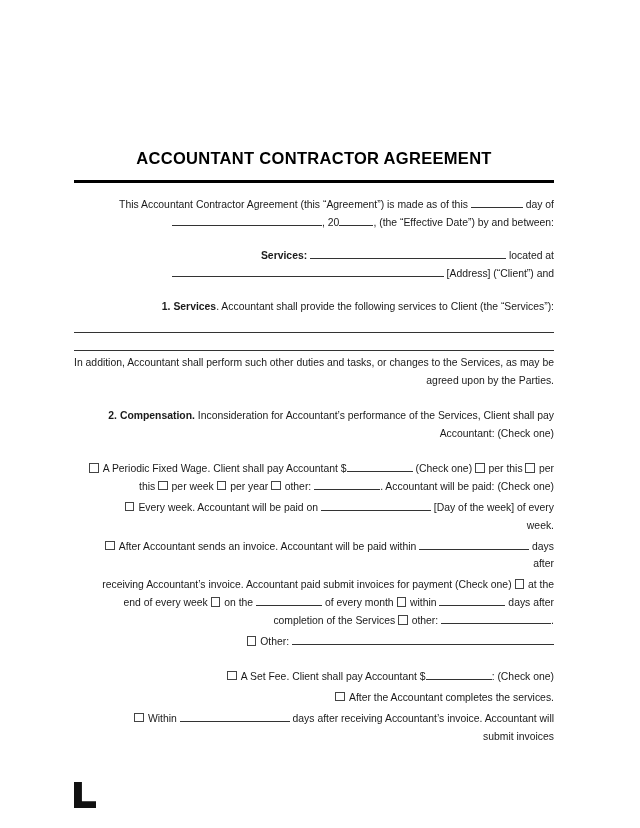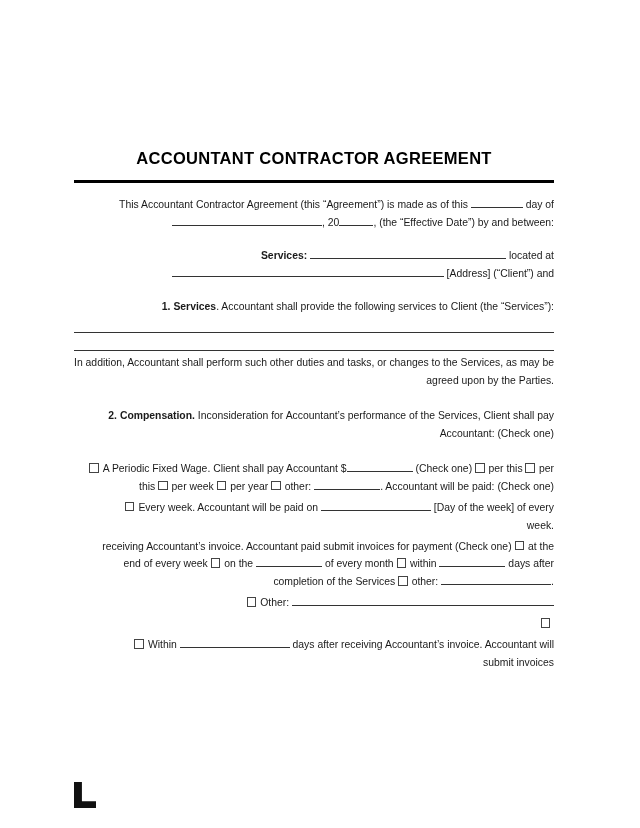--- a/index.html
+++ b/index.html
@@ -151,20 +151,25 @@
     <span class="fill fill-m"></span><span>. Accountant will be paid: (Check one)</span>
   </p>
 
   <p class="body-text tight indent1">
     <span class="box"></span><span>Every week. Accountant will be paid on</span>
     <span class="fill fill-l"></span>
     <span>[Day of the week] of every week.</span>
   </p>
 
 
+  <p class="body-text tight indent1">
+    <span class="box"></span><span>After Accountant sends an invoice. Accountant will be paid within</span>
+    <span class="fill fill-l"></span>
+    <span>days after</span>
+  </p>
   <p class="body-text tight">
     <span>receiving Accountant’s invoice. Accountant paid submit invoices for payment (Check one)</span>
     <span class="box"></span><span>at the</span>
     <br>
     <span>end of every week</span>
     <span class="box"></span><span>on the</span>
     <span class="fill fill-m"></span>
     <span>of every month</span>
     <span class="box"></span><span>within</span>
     <span class="fill fill-m"></span>
@@ -173,23 +178,27 @@
     <span>completion of the Services</span>
     <span class="box"></span><span>other:</span>
     <span class="fill fill-l"></span><span>.</span>
   </p>
 
   <p class="body-text tight indent1">
     <span class="box"></span><span>Other:</span>
     <span class="fill" style="width:262px"></span>
   </p>
 
-
-  <p class="body-text tight indent1">
-    <span class="box"></span>
+  <p class="body-text sec-gap">
+    <span class="box"></span><span class="u">A Set Fee.</span>
+    <span>Client shall pay Accountant $</span><span class="fill fill-m"></span><span>: (Check one)</span>
+  </p>
+
+  <p class="body-text tight indent1">
+    <span class="box"></span><span>After the Accountant completes the services.</span>
   </p>
 
   <p class="body-text tight indent1">
     <span class="box"></span><span>Within</span>
     <span class="fill fill-l"></span>
     <span>days after receiving Accountant’s invoice. Accountant will submit invoices</span>
   </p>
 
   <div class="logo"></div>
 </div>

